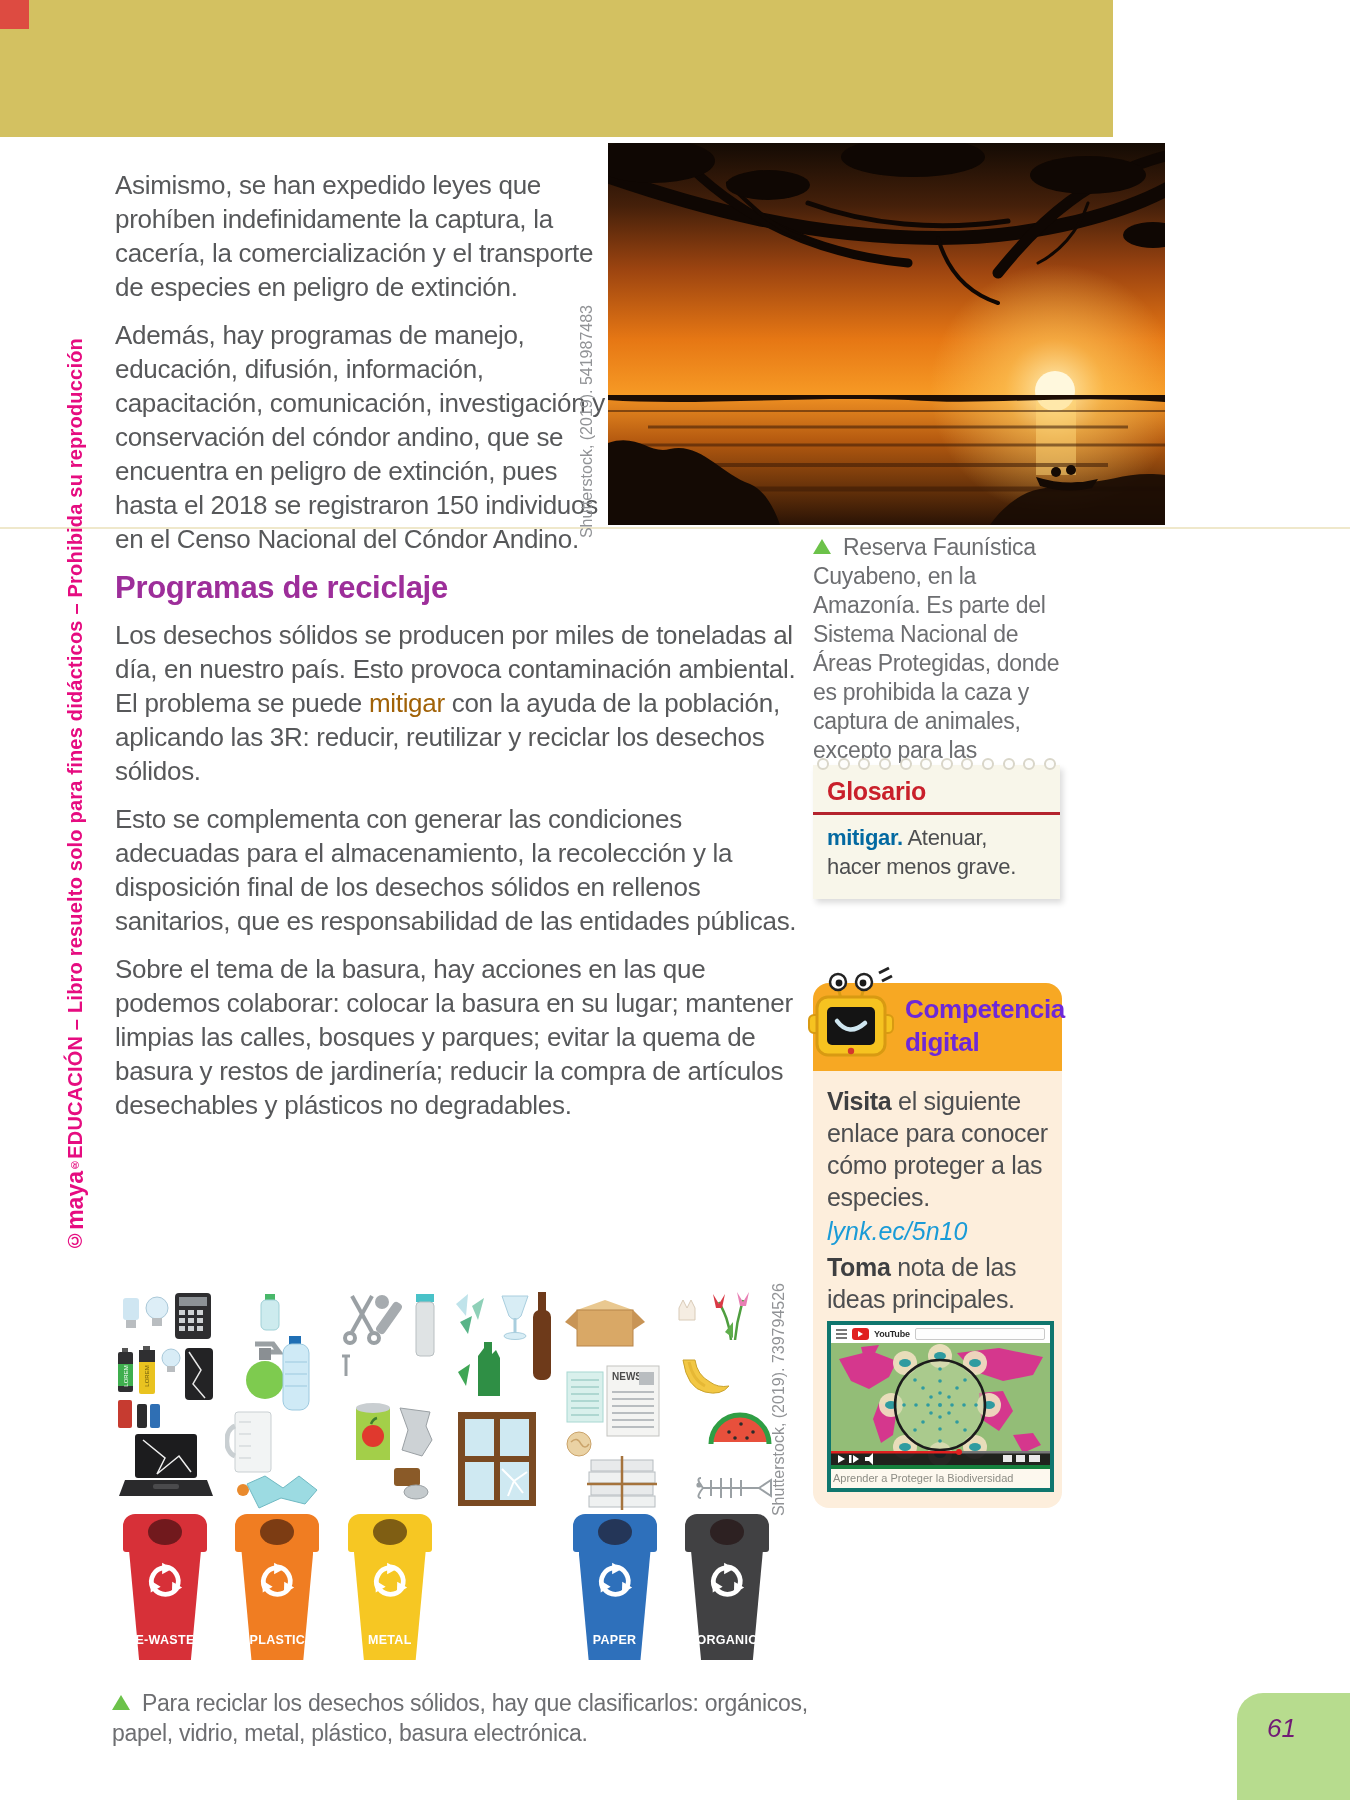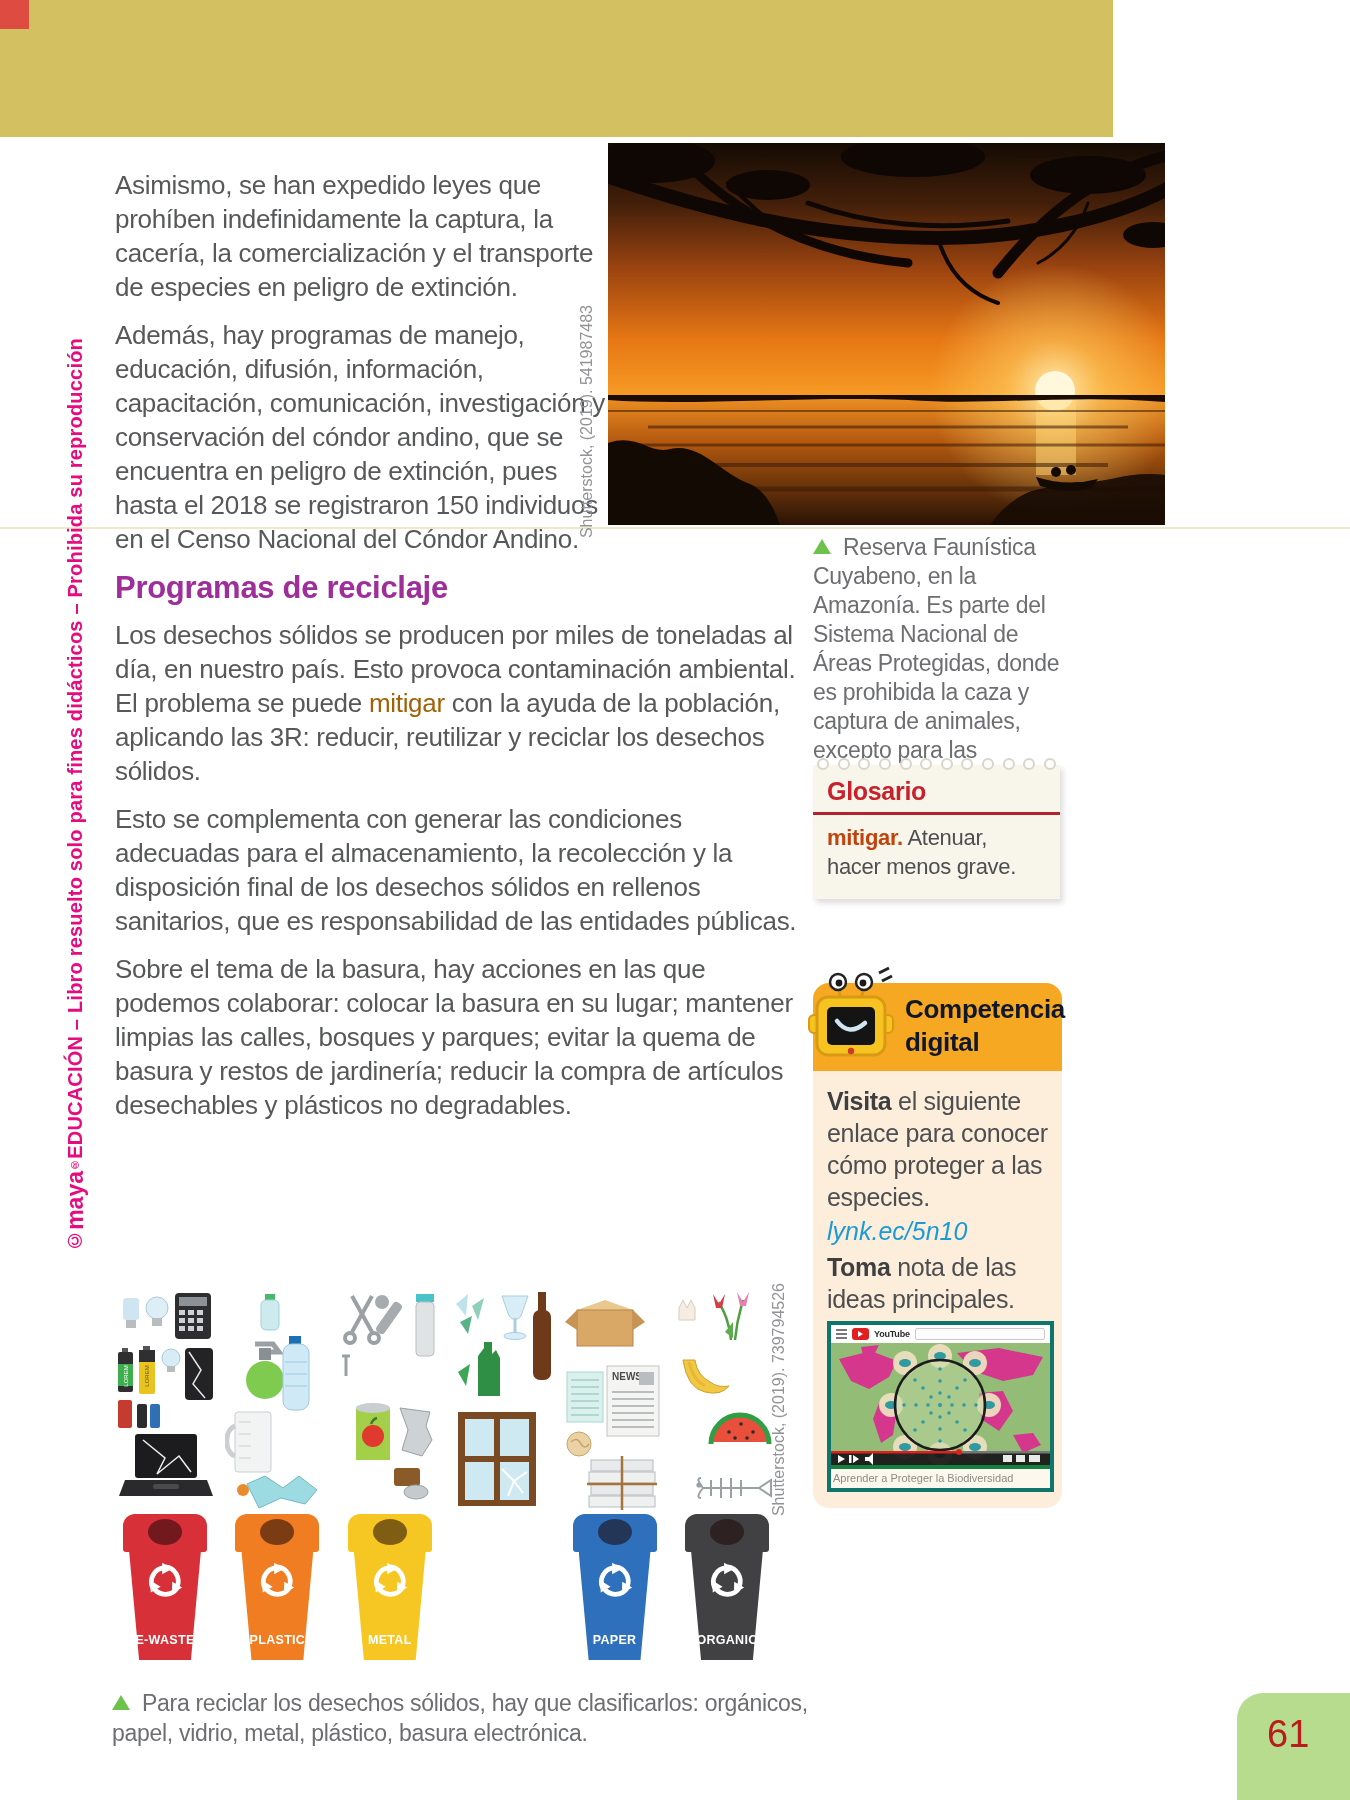--- a/index.html
+++ b/index.html
@@ -44,26 +44,26 @@
                   font-size:23px; line-height:30px; color:#6d6e71; letter-spacing:-0.3px; }
 
   
   .glossary { position:absolute; left:813px; top:765px; width:247px; height:134px;
               background:#f8f6ea; box-shadow:3px 4px 6px rgba(0,0,0,0.14); }
   .scallops { position:absolute; top:-7px; left:4px; right:4px; display:flex; justify-content:space-between; }
   .scallops i { width:12px; height:12px; border-radius:50%; background:#fdfdfb; border:2px solid #d9d6c9; box-sizing:border-box; }
   .glossary h3 { margin:0; padding:12px 14px 6px 14px; font-size:25px; color:#c9202b; font-weight:bold;
                  border-bottom:3px solid #b4232d; letter-spacing:-0.3px; }
   .glossary .gbody { padding:8px 14px; font-size:22px; line-height:29px; color:#4d4e50; letter-spacing:-0.3px; }
-  .gterm { color:#c2410c; font-weight:bold; }
+  .gterm { color:#0369a1; font-weight:bold; }
 
   
   .competencia { position:absolute; left:813px; top:983px; width:249px; }
   .comp-header { position:relative; height:88px; background:#f7a823; border-radius:16px 16px 0 0; }
-  .comp-header .titles { padding:10px 6px 0 92px; color:#0f172a; font-weight:bold; font-size:26px; line-height:33px; letter-spacing:-0.3px; }
+  .comp-header .titles { padding:10px 6px 0 92px; color:#6d28d9; font-weight:bold; font-size:26px; line-height:33px; letter-spacing:-0.3px; }
   .robot { position:absolute; left:-10px; top:-18px; width:96px; height:106px; }
   .comp-body { background:#fdeedc; border-radius:0 0 16px 16px; padding:14px 14px 16px 14px; min-height:360px; }
   .comp-body .ctext { font-size:25px; line-height:32px; color:#4d4e50; letter-spacing:-0.3px; margin:0 0 2px 0; }
   .comp-link { font-size:25px; line-height:32px; color:#1a9bd7; font-style:italic; text-decoration:none; display:inline-block; margin:0 0 4px 0; }
   .bold { font-weight:bold; color:#3e3f41; }
 
   
   .yt { width:219px; margin-top:6px; background:#15803d; border:4px solid #0f766e; }
   .yt-chrome { height:18px; display:flex; align-items:center; gap:5px; padding:0 5px; background:#fff; }
   .yt-menu-icon { width:11px; height:2px; background:#777; box-shadow:0 -4px 0 #777, 0 4px 0 #777; display:inline-block; }
@@ -86,21 +86,21 @@
   .bin-red    .bin-lid, .bin-red    .bin-body { background:#d73038; }
   .bin-orange .bin-lid, .bin-orange .bin-body { background:#f07d22; }
   .bin-yellow .bin-lid, .bin-yellow .bin-body { background:#f6c723; }
   .bin-green  .bin-lid, .bin-green  .bin-body { background:#2f9e48; }
   .bin-blue   .bin-lid, .bin-blue   .bin-body { background:#2e70bb; }
   .bin-dark   .bin-lid, .bin-dark   .bin-body { background:#414143; }
 
   
   .page-number { position:absolute; left:1237px; top:1693px; width:113px; height:107px;
                  background:#b7dc8e; border-radius:26px 0 0 0; }
-  .page-number span { position:absolute; left:30px; top:20px; font-size:38px; color:#b91c1c; }
+  .page-number span { position:absolute; left:30px; top:20px; font-size:26px; color:#701a75;font-style:italic; }
 </style>
 </head>
 <body>
 
 <div class="page">
 
   <div class="top-band"></div>
   <div class="corner-square"></div>
   <div class="faint-rule"></div>
 

